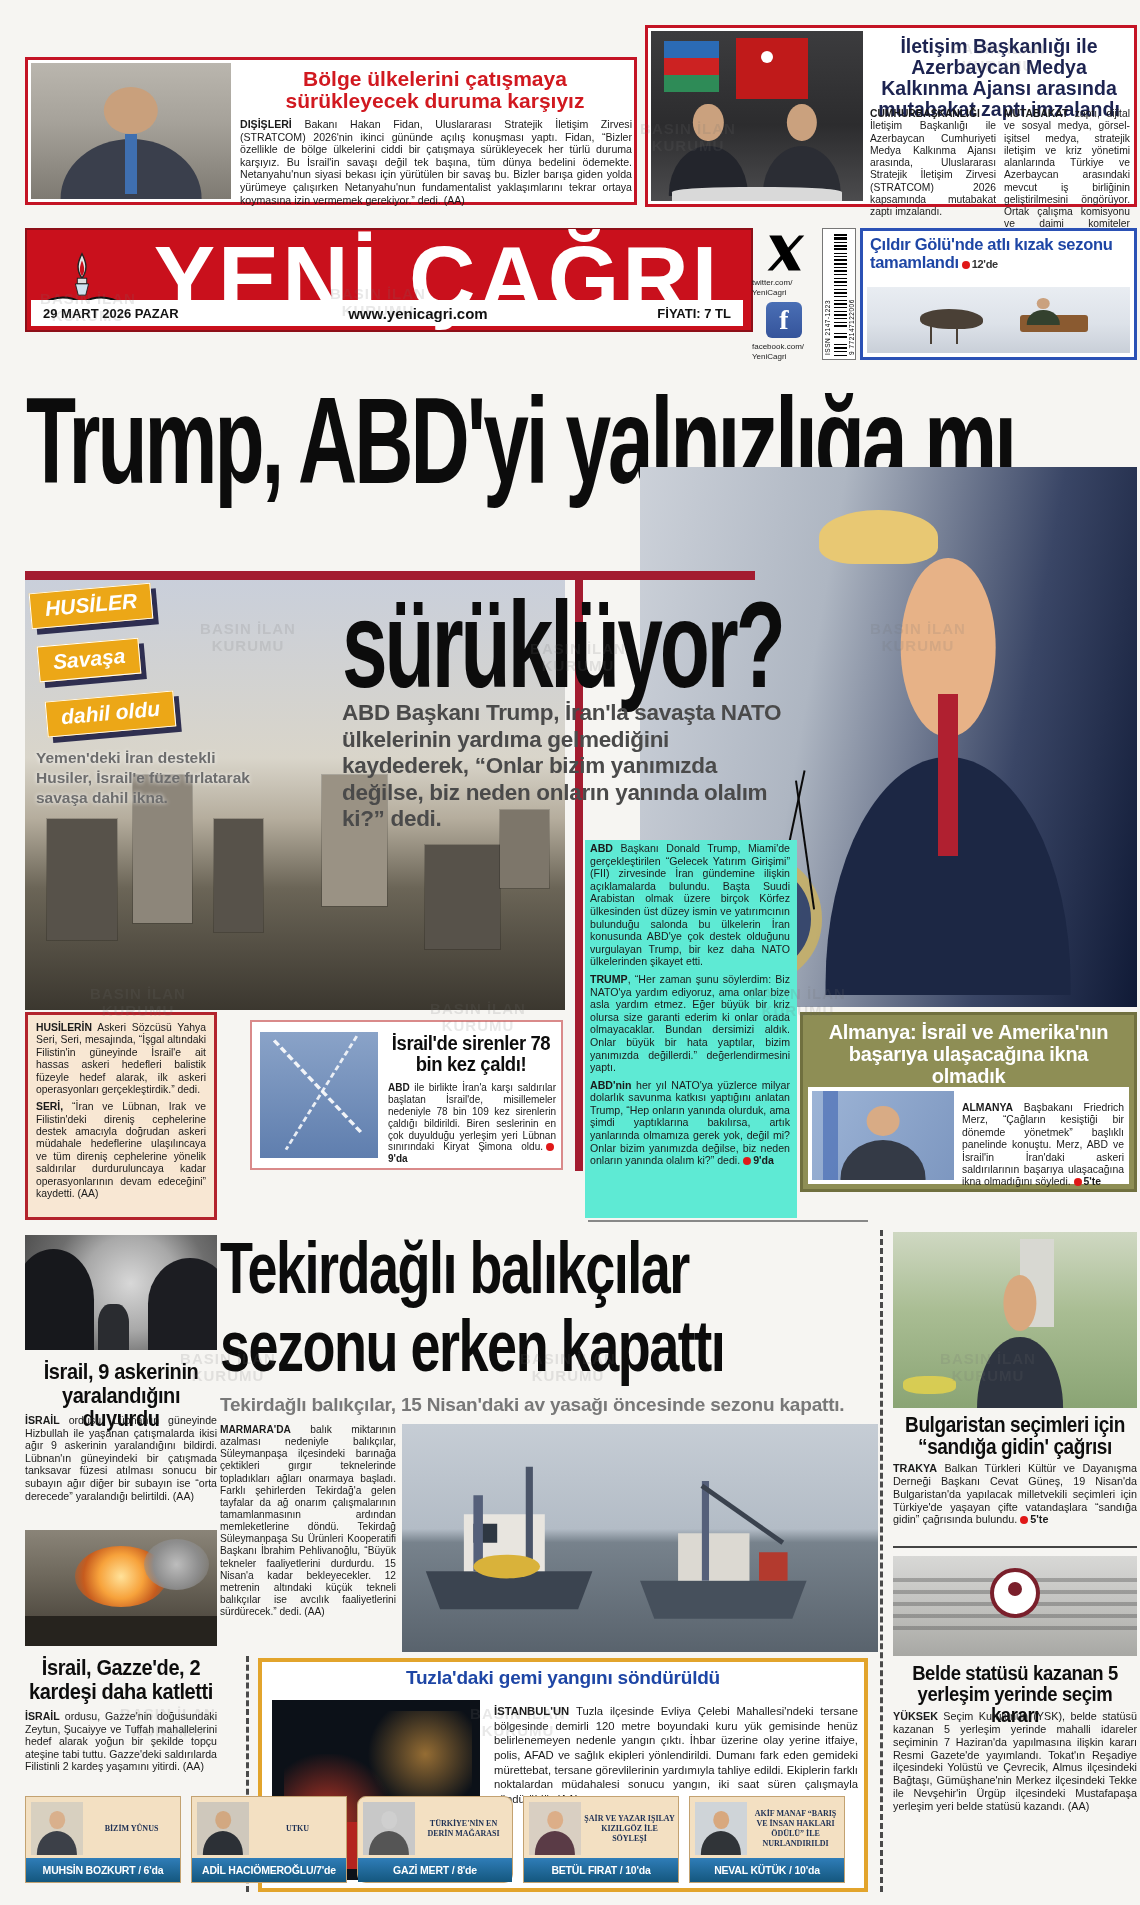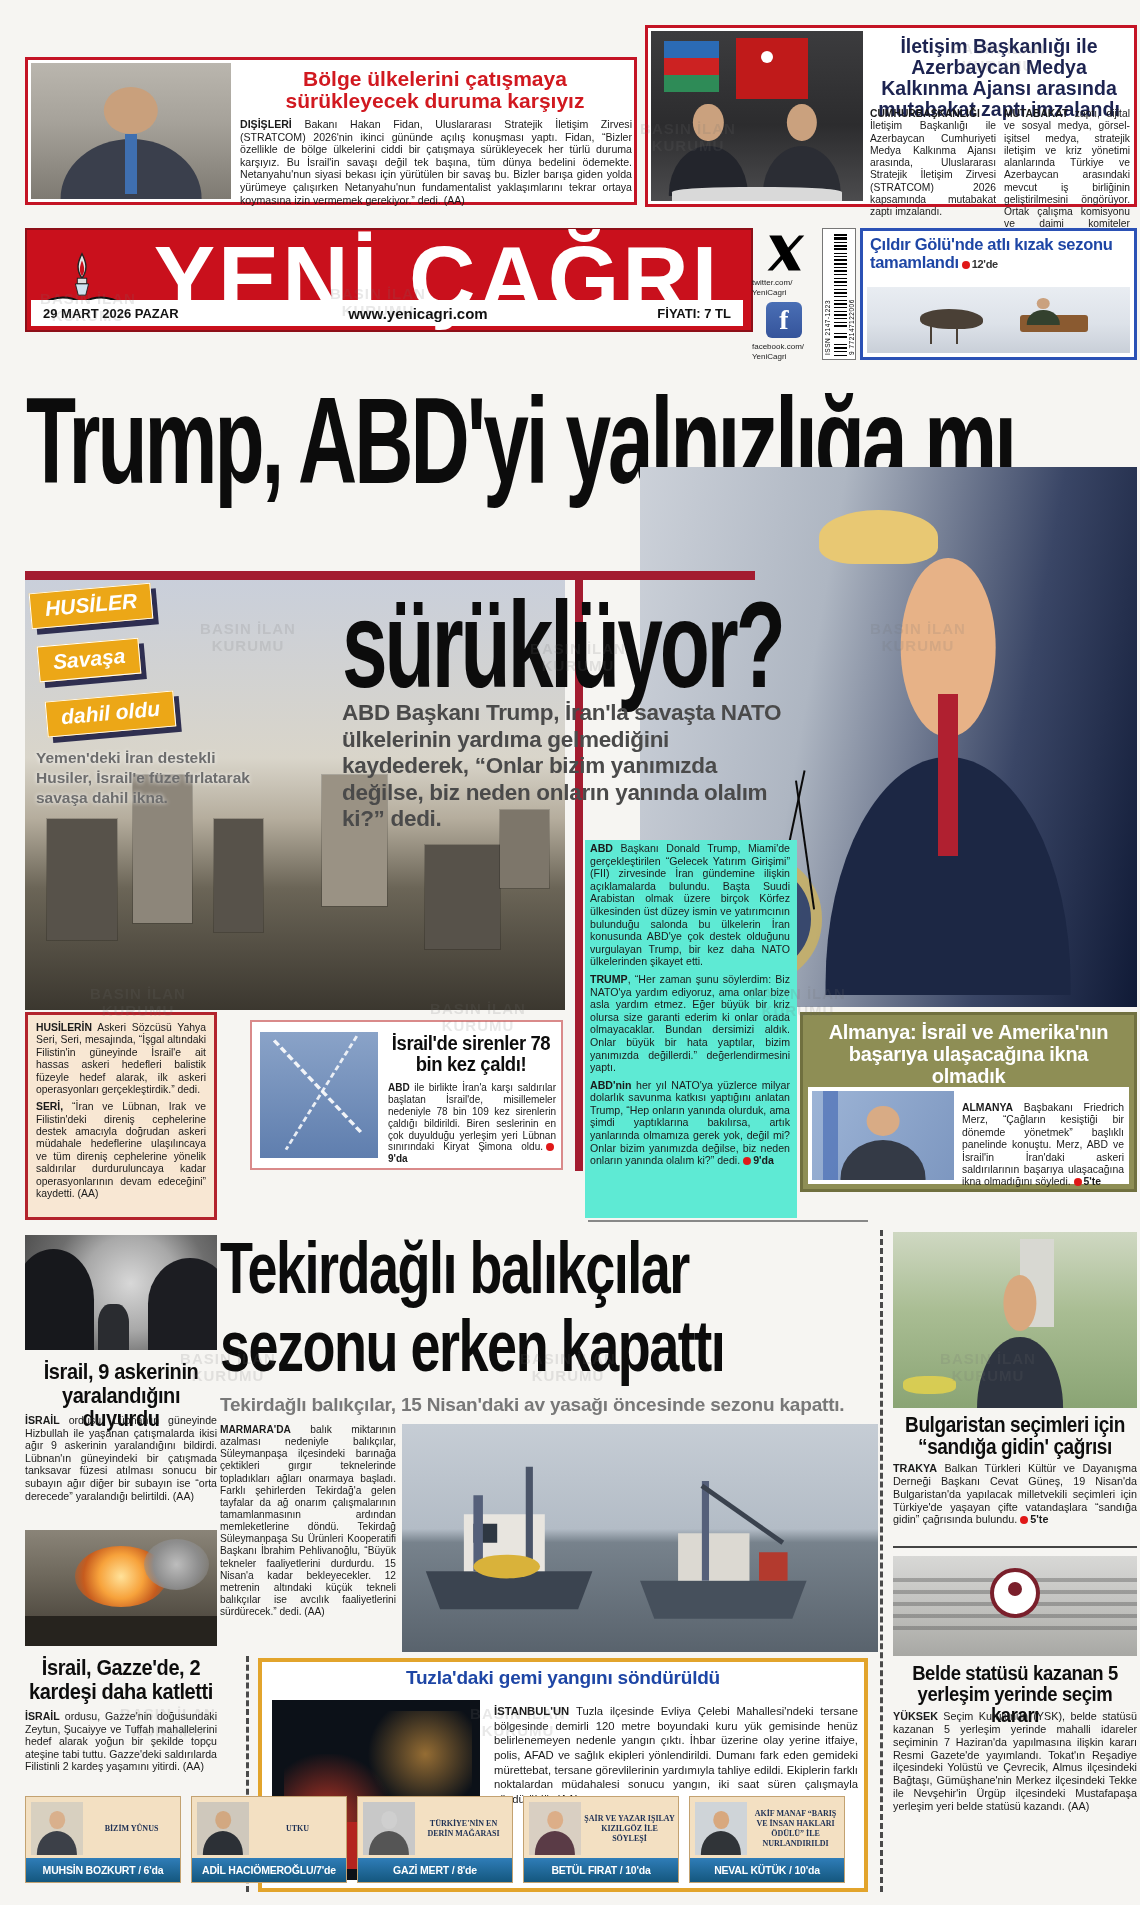--- a/index.html
+++ b/index.html
@@ -259,21 +259,21 @@
     <div class="strip-title">BİZİM YÛNUS</div>
     <div class="strip-bar">MUHSİN BOZKURT / 6'da</div>
   </div>
   <div class="strip-box" style="left:191px;top:1796px;">
     <div class="strip-photo" style="background:#cfc8bc;">
         <span class="bust" style="left:6%;top:4%;width:88%;height:94%;--skin:#d2a881;--suit:#2c3036;"></span>
       </div>
     <div class="strip-title">UTKU</div>
     <div class="strip-bar">ADİL HACIÖMEROĞLU/7'de</div>
   </div>
-  <div class="strip-box" style="left:357px;top:1796px;">
+  <div class="strip-box" style="left:357px;top:1796px;border-radius:9px;">
     <div class="strip-photo" style="background:#c8c8c8;">
         <span class="bust" style="left:6%;top:4%;width:88%;height:94%;--skin:#cfcfcf;--suit:#555;"></span>
       </div>
     <div class="strip-title">TÜRKİYE'NİN EN DERİN MAĞARASI</div>
     <div class="strip-bar">GAZİ MERT / 8'de</div>
   </div>
   <div class="strip-box" style="left:523px;top:1796px;">
     <div class="strip-photo" style="background:#d9cfc2;">
         <span class="bust" style="left:6%;top:4%;width:88%;height:94%;--skin:#dcae88;--suit:#5a3b46;"></span>
       </div>

